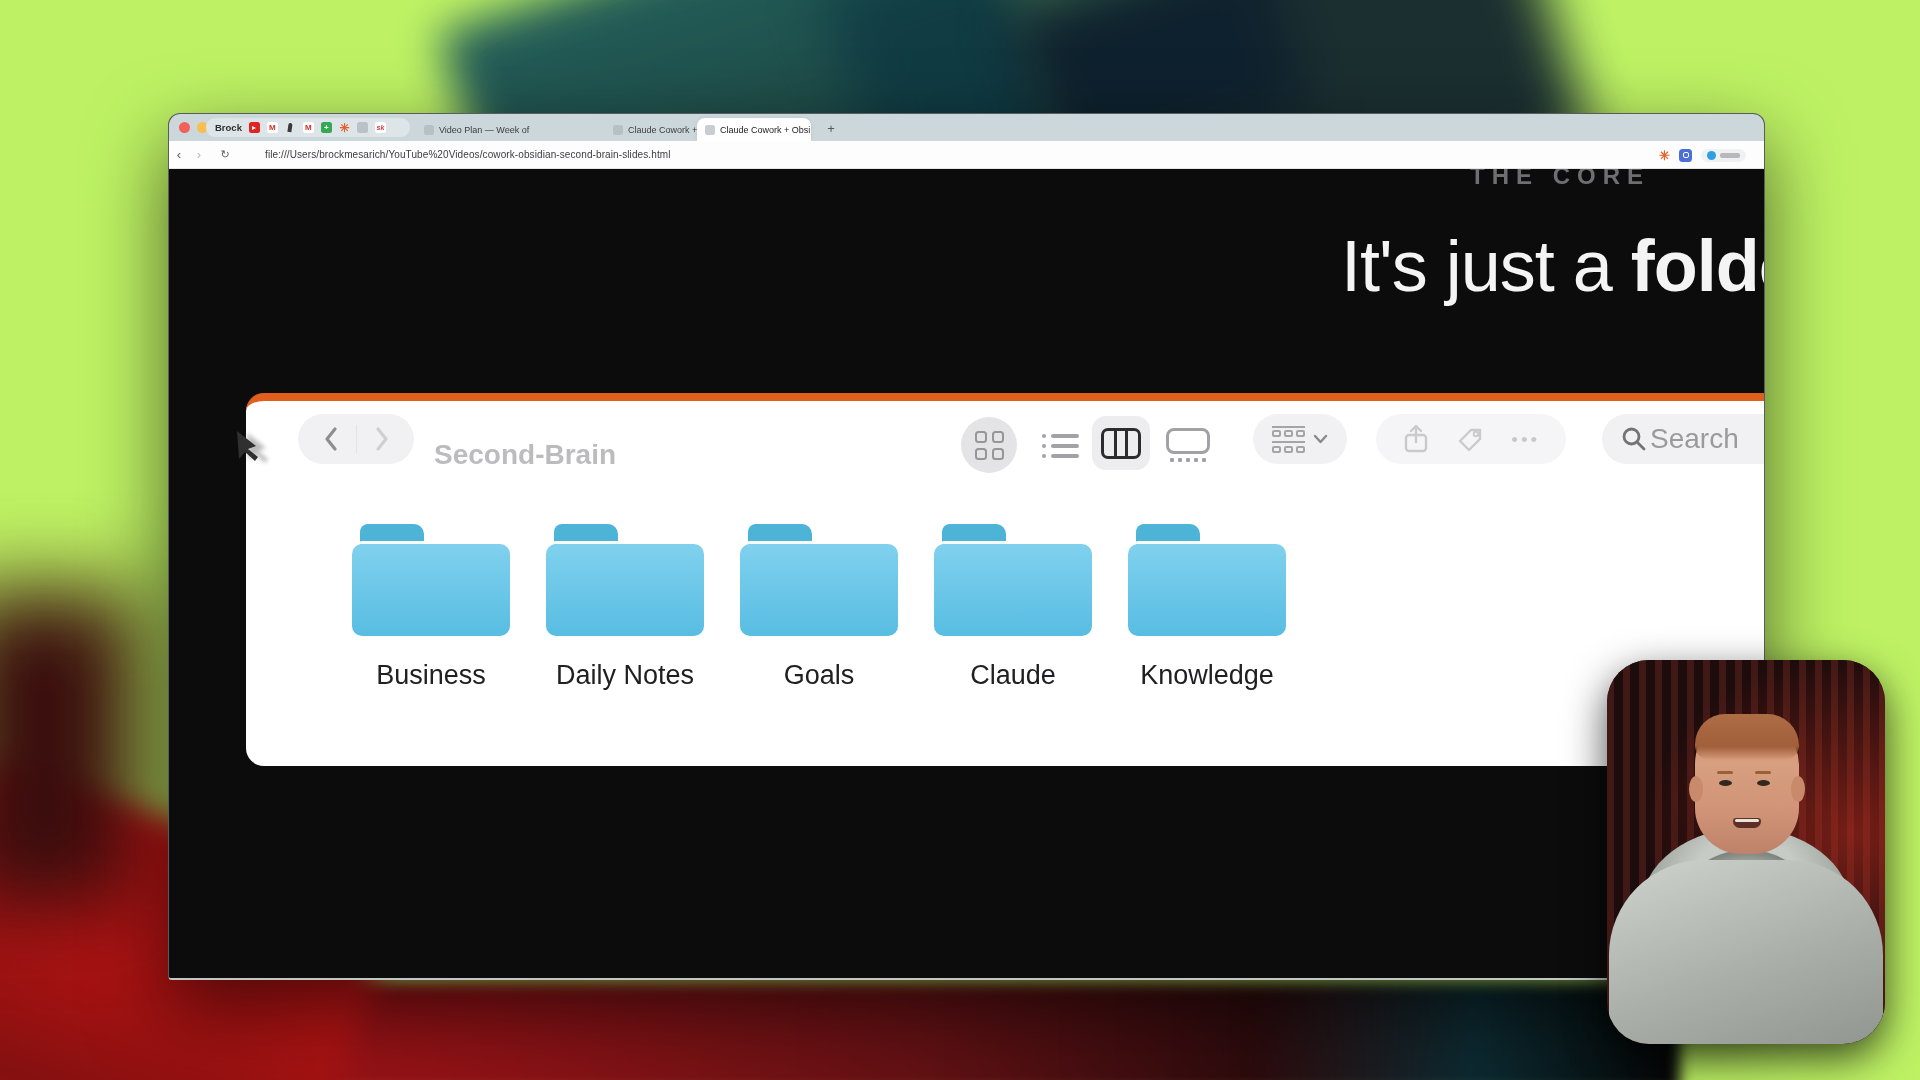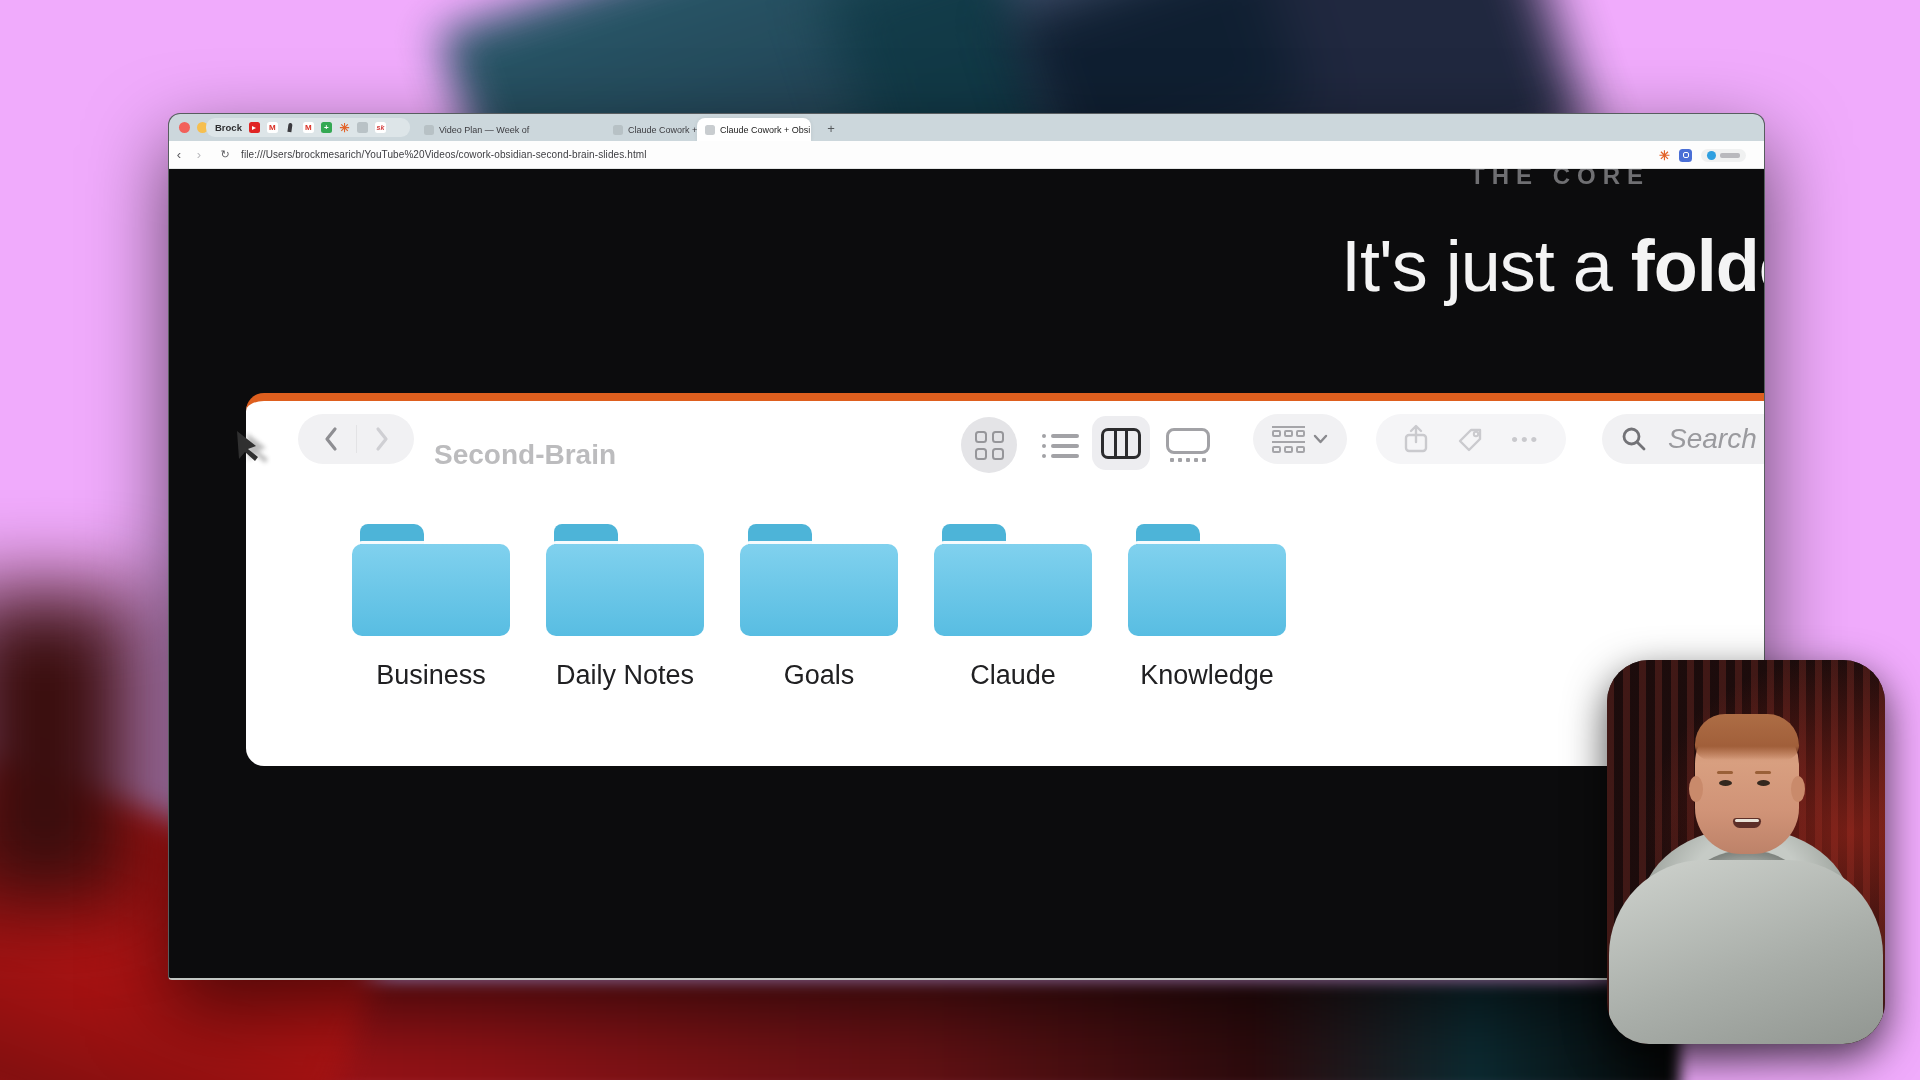--- a/index.html
+++ b/index.html
@@ -1,18 +1,18 @@
 <!DOCTYPE html>
 <html><head>
 <meta charset="utf-8">
 <style>
   * { box-sizing: border-box; margin: 0; padding: 0; }
   html,body { width:1920px; height:1080px; overflow:hidden; background:#050505;
               font-family:"Liberation Sans", sans-serif; }
-  .stage { position:relative; width:1920px; height:1080px; overflow:hidden; background:#f0abfc; }
+  .stage { position:relative; width:1920px; height:1080px; overflow:hidden; background:#bef264; }
 
   
   .bg-shape { position:absolute; pointer-events:none; }
   .bg-teal-1 { left:470px; top:-60px; width:560px; height:300px; transform:rotate(-18deg);
                background:linear-gradient(180deg,#14505a,#0a2d38); filter:blur(22px); opacity:.9; }
   .bg-teal-2 { left:850px; top:-80px; width:430px; height:260px; transform:rotate(-18deg);
                background:#0c3642; filter:blur(28px); opacity:.75; }
   .bg-navy  { left:1040px; top:-70px; width:520px; height:300px; transform:rotate(-18deg);
                background:#0a1a2b; filter:blur(26px); opacity:.9; }
   .bg-red-band { left:-20px; top:982px; width:1700px; height:110px;
@@ -57,21 +57,21 @@
                 border-radius:8px 8px 0 0; font-weight:400; color:#222; box-shadow:0 0 4px rgba(0,0,0,.08); }
   .tab-active .t-ico { background:#c9cdd0; }
   .new-tab { position:absolute; left:652px; top:5px; width:20px; height:20px; border:none; background:transparent;
              color:#55595c; font-size:13px; line-height:20px; text-align:center; }
 
   .url-bar { position:relative; height:28px; background:#fdfdfd; border-bottom:1px solid #e4e6e6;
              display:flex; align-items:center; }
   .nav-glyph { width:20px; text-align:center; font-size:13px; color:#5a5a5e; background:none; border:none; }
   .nav-glyph.fwd { color:#b9b9bd; }
   .nav-glyph.reload { font-size:11px; margin-left:6px; }
-  .url-text { margin-left:6px; font-size:10px; color:#3d3d41; letter-spacing:.1px; }
+  .url-text { margin-left:30px; font-size:10px; color:#3d3d41; letter-spacing:.1px; }
   .url-right { position:absolute; right:18px; top:0; height:28px; display:flex; align-items:center; gap:9px; }
   .uico-claude { color:#e2642a; font-size:13px; font-weight:700; }
   .uico-app { width:13px; height:13px; border-radius:3.5px; background:#4a6fd6; position:relative; }
   .uico-app::after { content:""; position:absolute; inset:3.5px; border:1.5px solid #fff; border-radius:2px; }
   .profile-chip { display:flex; align-items:center; gap:4px; background:#f0f1f1; border-radius:8px; padding:2px 6px; }
   .profile-dot { width:9px; height:9px; border-radius:50%; background:#2f9fe0; }
   .profile-bar { width:20px; height:5px; border-radius:2px; background:#b9b9bd; }
 
   
   .page { position:relative; width:100%; height:812px; background:#0c0c0d; overflow:hidden; }
@@ -112,21 +112,21 @@
   .glyph-dots i { width:4px; height:4px; border-radius:1px; background:#a2a2a6; }
 
   .group-pill { left:1007px; top:13px; width:94px; justify-content:center; gap:8px; }
   .glyph-group { display:flex; flex-direction:column; gap:4px; }
   .glyph-group .row { display:flex; gap:3px; border-top:2.5px solid #a5a5a9; padding-top:2.5px; }
   .glyph-group .row i { width:9px; height:7px; border:2px solid #a5a5a9; border-radius:2px; }
 
   .actions-pill { left:1130px; top:13px; width:190px; justify-content:space-evenly; background:#f5f5f7; }
   .more-dots { color:#c9c9cd; font-size:19px; letter-spacing:3px; line-height:1; }
 
-  .search-pill { left:1356px; top:13px; width:212px; gap:20px; padding-left:18px;font-style:italic; }
+  .search-pill { left:1356px; top:13px; width:212px; gap:2px; padding-left:18px; }
   .search-label { font-size:28px; color:#9a9a9e; }
 
   
   .folder-grid { position:absolute; left:88px; top:123px; display:flex; }
   .folder-item { width:194px; display:flex; flex-direction:column; align-items:center; }
   .folder-icon { position:relative; width:158px; height:112px; }
   .folder-tab { position:absolute; left:8px; top:0; width:64px; height:28px; border-radius:8px 10px 0 0; background:#4db4d8; }
   .folder-front { position:absolute; left:0; top:20px; width:158px; height:92px; border-radius:10px;
                   background:linear-gradient(180deg,#80d1ee,#58bde2); box-shadow:0 -3px 0 rgba(255,255,255,.95); }
   .folder-label { margin-top:24px; font-size:27px; font-weight:500; color:#202022; white-space:nowrap; }

